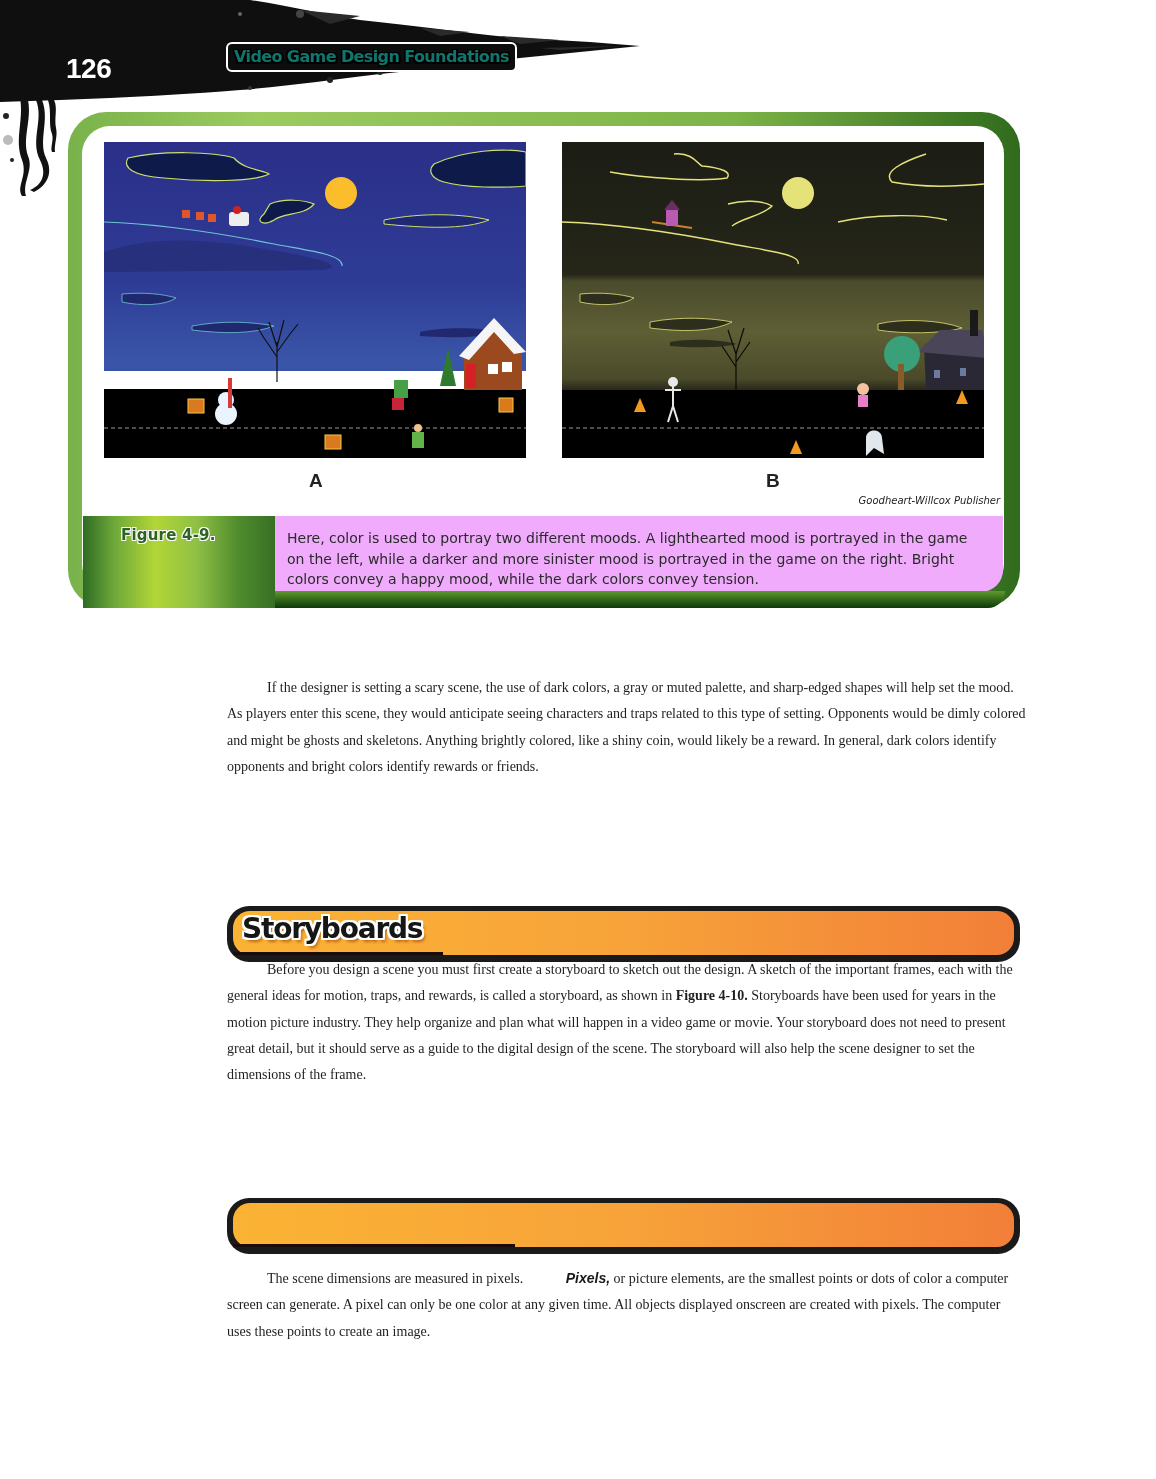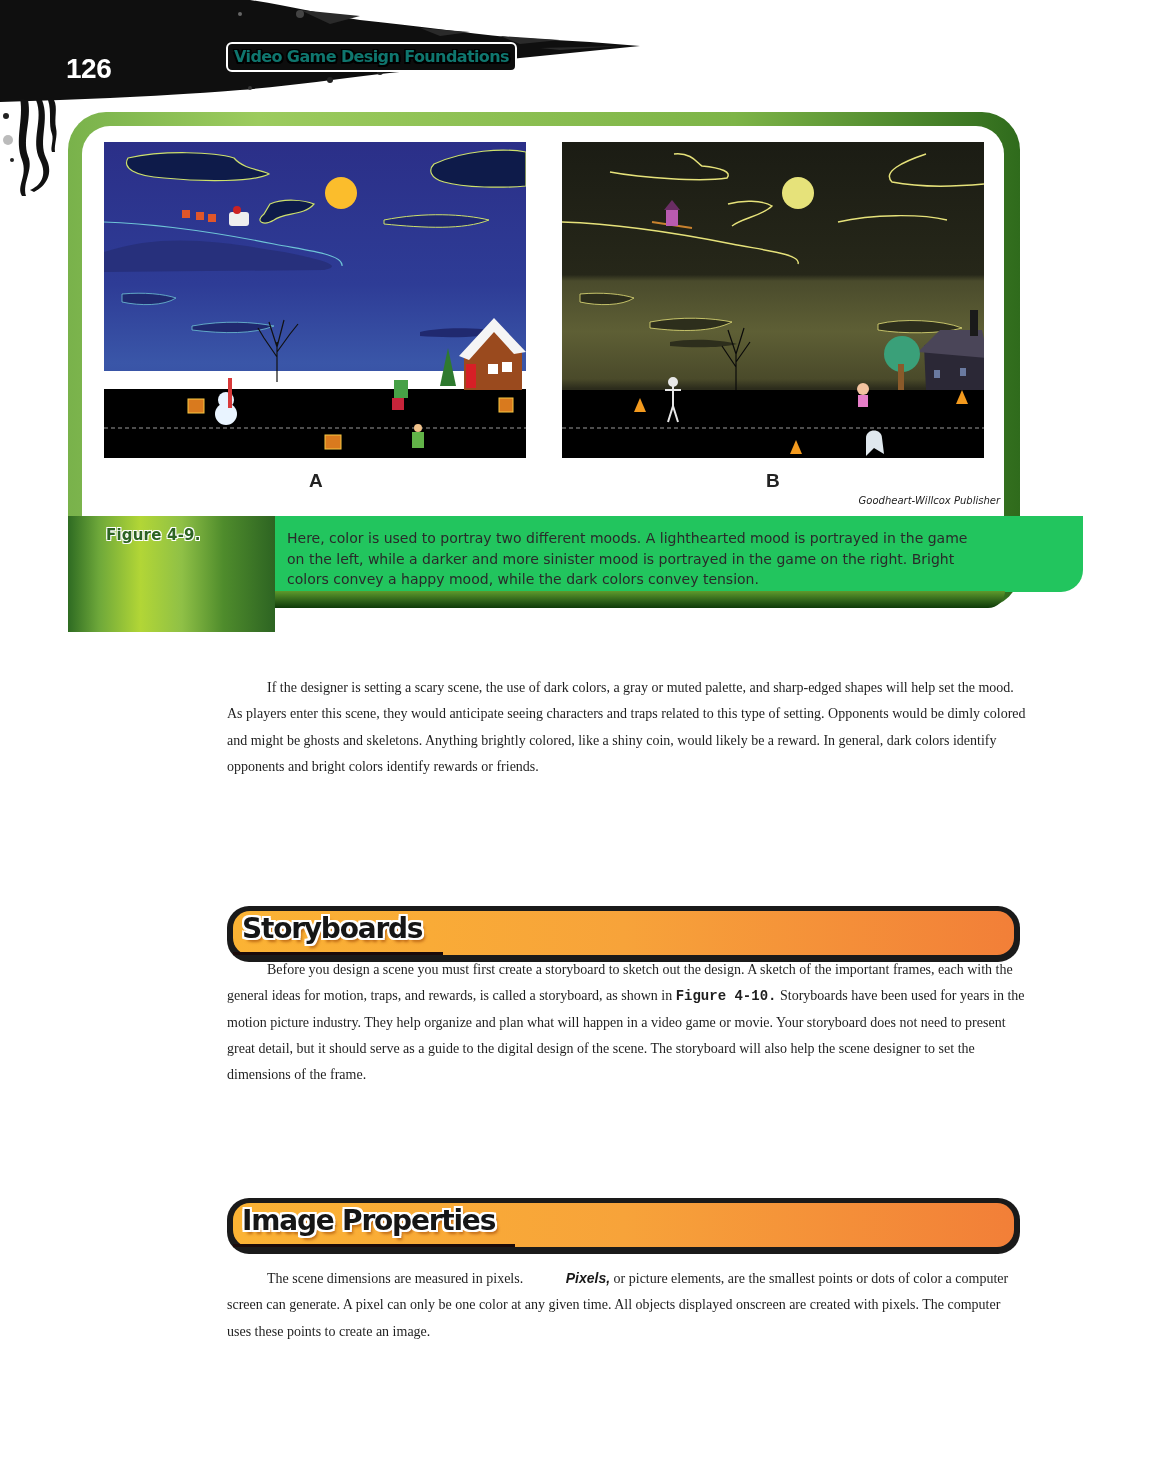--- a/index.html
+++ b/index.html
@@ -16,32 +16,32 @@
   .frame { position:absolute; left:68px; top:112px; width:952px; height:496px; }
   .frame-border { position:absolute; left:0; top:0; width:952px; height:496px; border-radius:38px;
     background:linear-gradient(90deg,#79b24b 0%,#9ccb5e 20%,#7db447 70%,#2f6b1c 100%); }
   .frame-inner { position:absolute; left:14px; top:14px; right:16px; bottom:16px; background:#fff; border-radius:28px; }
   .scene { position:absolute; top:142px; width:422px; height:316px; overflow:hidden; }
   .scene-a { left:104px; }
   .scene-b { left:562px; }
   .scene-label { position:absolute; top:470px; font-family:"Liberation Sans", sans-serif; font-weight:bold; font-size:19px; color:#222; }
   .credit { position:absolute; top:495px; right:156px; font-family:"DejaVu Sans", sans-serif; font-style:italic; font-size:10px; color:#222; }
 
-  .caption-tab { position:absolute; left:68px; top:516px; width:207px; height:116px;
+  .caption-tab { position:absolute; left:83px; top:516px; width:207px; height:92px;
     background:linear-gradient(90deg,#2e6b22 0%,#6ea83a 15%,#b2d636 35%,#8fc046 55%,#4f8c2c 75%,#2d6422 100%); }
   .caption-tab-label { position:absolute; left:38px; top:10px; font-family:"DejaVu Sans", sans-serif; font-weight:bold; font-size:15px; color:#2d6422; letter-spacing:0.2px;
     text-shadow:-1px -1px 0 #fff,1px -1px 0 #fff,-1px 1px 0 #fff,1px 1px 0 #fff; }
-  .caption-box { position:absolute; left:275px; top:516px; width:808px; height:76px; background:#22c55e; border-bottom-right-radius:22px; }
+  .caption-box { position:absolute; left:275px; top:516px; width:728px; height:76px; background:#f0abfc; border-bottom-right-radius:22px; }
   .caption-bar { position:absolute; left:275px; top:591px; width:730px; height:17px; background:linear-gradient(180deg,#5e9a2c 0%,#2c5f18 60%,#0e3a08 100%); border-bottom-right-radius:28px; }
   .caption-text { position:absolute; left:12px; top:12px; width:700px; font-family:"DejaVu Sans", sans-serif; font-size:14px; line-height:20.5px; color:#2a2a2a; }
 
   
   .para { position:absolute; left:227px; width:800px; font-family:"Liberation Serif", serif; font-size:14px; line-height:26.3px; color:#1e1e1e; }
   .para .indent { display:inline-block; width:40px; }
-  .para b { font-weight:bold;font-family:Liberation Mono, monospace; }
+  .para b { font-weight:bold; }
   .para .term { font-family:"Liberation Sans", sans-serif; font-weight:bold; font-style:italic; color:#1a1a1a;margin-left:39px; }
 
   
   .banner { position:absolute; left:227px; width:793px; height:56px; border-radius:22px; background:#1a1a1a; }
   .banner-fill { position:absolute; left:6px; top:5px; right:6px; bottom:7px; border-radius:17px;
     background:linear-gradient(90deg,#fbb334 0%,#f7a33a 50%,#f27f38 100%); }
   .banner-underline { position:absolute; left:6px; bottom:7px; height:3px; background:#1a0a0a; }
   .banner-title { position:absolute; left:15px; top:6px; font-family:"DejaVu Sans", sans-serif; font-weight:bold; font-size:28px; color:#161616; letter-spacing:-1.2px;
     text-shadow:-2px -2px 0 #fff,2px -2px 0 #fff,-2px 2px 0 #fff,2px 2px 0 #fff,0 2px 0 #fff,2px 0 0 #fff,-2px 0 0 #fff,0 -2px 0 #fff, 3px 4px 3px rgba(150,60,0,0.6); }
 </style>
@@ -209,16 +209,15 @@
   <div class="banner-fill"></div>
   <div class="banner-underline" style="width:210px;"></div>
   <div class="banner-title">Storyboards</div>
 </div>
 
 <div class="para" style="top:957px;"><span class="indent"></span><span>Before you design a scene you must first create a storyboard to sketch out the design. A sketch of the important frames, each with the general ideas for motion, traps, and rewards, is called a storyboard, as shown in </span><b>Figure 4-10.</b><span> Storyboards have been used for years in the motion picture industry. They help organize and plan what will happen in a video game or movie. Your storyboard does not need to present great detail, but it should serve as a guide to the digital design of the scene. The storyboard will also help the scene designer to set the dimensions of the frame.</span></div>
 
 <div class="banner" style="top:1198px;">
   <div class="banner-fill"></div>
   <div class="banner-underline" style="width:282px;"></div>
-  <div class="banner-title">Image Properties</div>
 </div>
 
 <div class="para" style="top:1265px;"><span class="indent"></span><span>The scene dimensions are measured in pixels. </span><span class="term">Pixels,</span><span> or picture elements, are the smallest points or dots of color a computer screen can generate. A pixel can only be one color at any given time. All objects displayed onscreen are created with pixels. The computer uses these points to create an image.</span></div>
 
 </body></html>

